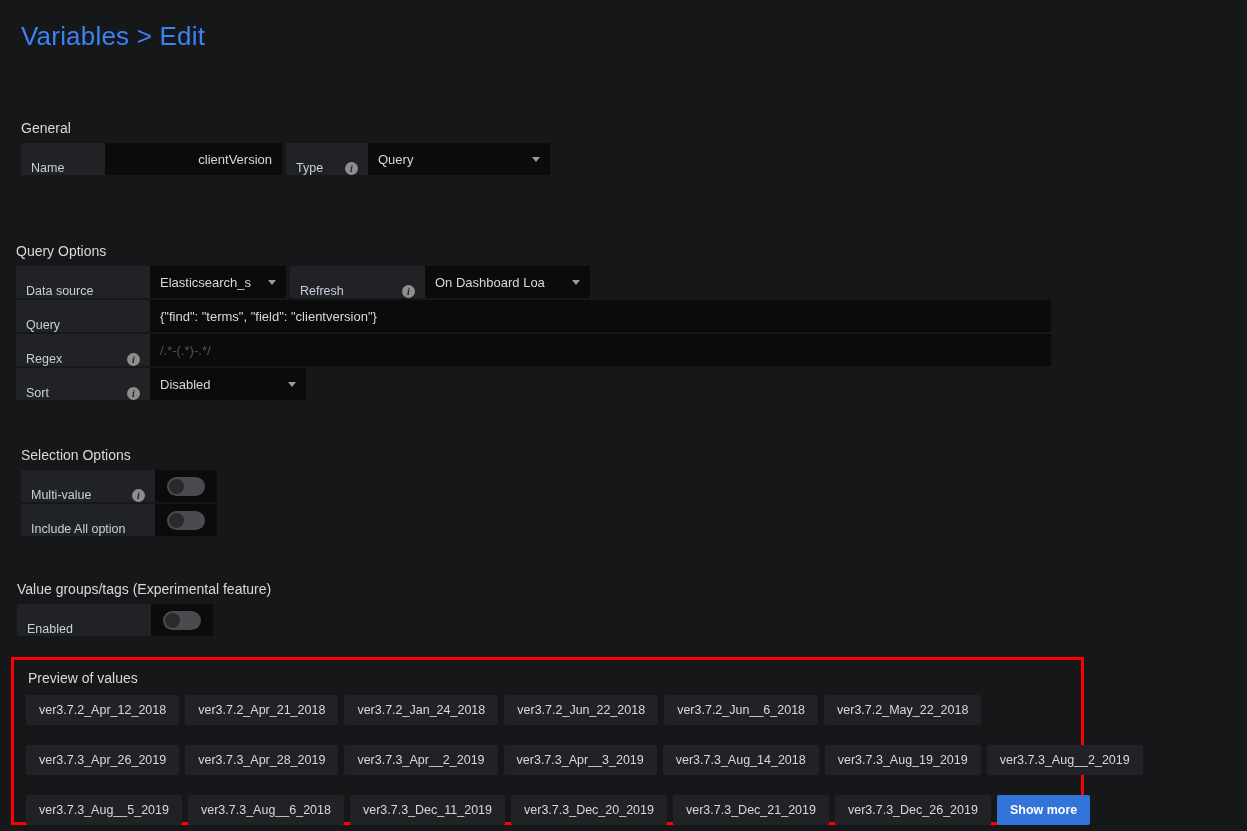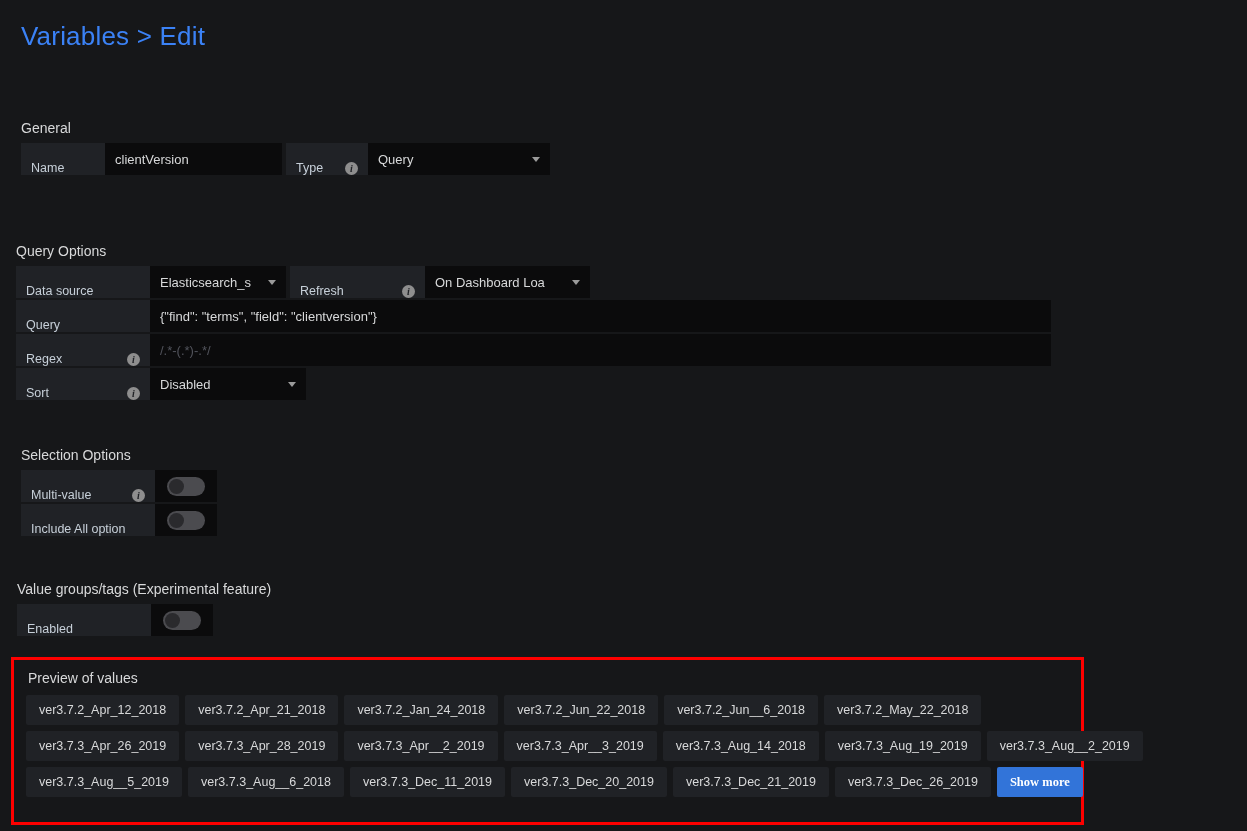--- a/index.html
+++ b/index.html
@@ -135,21 +135,21 @@
     width: 1073px; height: 168px;
     border: 3px solid #fe0000;
     background: #161719;
     padding: 10px 12px 8px 12px;
   }
   .preview-title {
     font-size: 14px;
     color: #d8d9da;
     margin: 0 0 9px 2px;
   }
-  .chip-rows { display: flex; flex-direction: column; gap: 6px; }
+  .chip-rows { display: flex; flex-direction: column; gap: 20px; }
   .chip-row { display: flex; gap: 6px; align-items: center; }
   .chip {
     background: #202226;
     color: #d8d9da;
     font-size: 12.5px;
     height: 30px;
     line-height: 30px;
     padding: 0 13px;
     border-radius: 2px;
     white-space: nowrap;
@@ -158,39 +158,39 @@
     background: #3274d9;
     color: #ffffff;
     font-size: 12.5px;
     font-weight: bold;
     height: 30px;
     line-height: 30px;
     padding: 0 13px;
     border: none;
     border-radius: 2px;
     cursor: pointer;
-    font-family: Liberation Serif, serif;
+    font-family: Liberation Sans, sans-serif;
     white-space: nowrap;
   }
 </style>
 </head>
 <body>
 
 <div class="page">
 
   <div class="page-title">Variables &gt; Edit</div>
 
   <div class="block" id="general-block">
     <div class="section-heading">General</div>
 
     <div class="row">
       <div class="label-cell" style="width:84px">
         <span class="lbl-text">Name</span>
       </div>
-      <input class="input-cell" style="width: 177px;" value="clientVersion">
+      <input class="input-cell" style="width: 177px; text-align: right;" value="clientVersion">
       <div style="width:4px"></div>
       <div class="label-cell" style="width:82px">
         <span class="lbl-text">Type</span>
         <span class="spacer"></span>
         <span class="info-icon">i</span>
       </div>
       <div class="select-cell" style="width:182px">
         <span>Query</span>
         <span class="caret"></span>
       </div>

